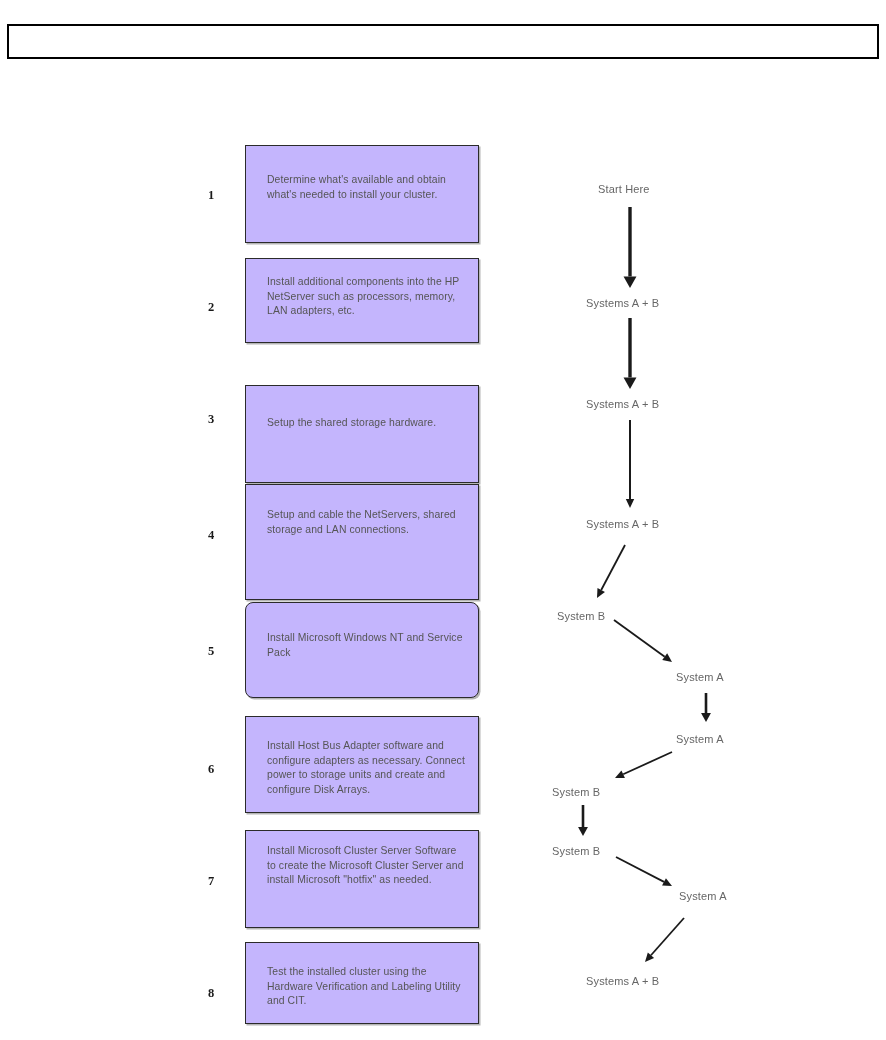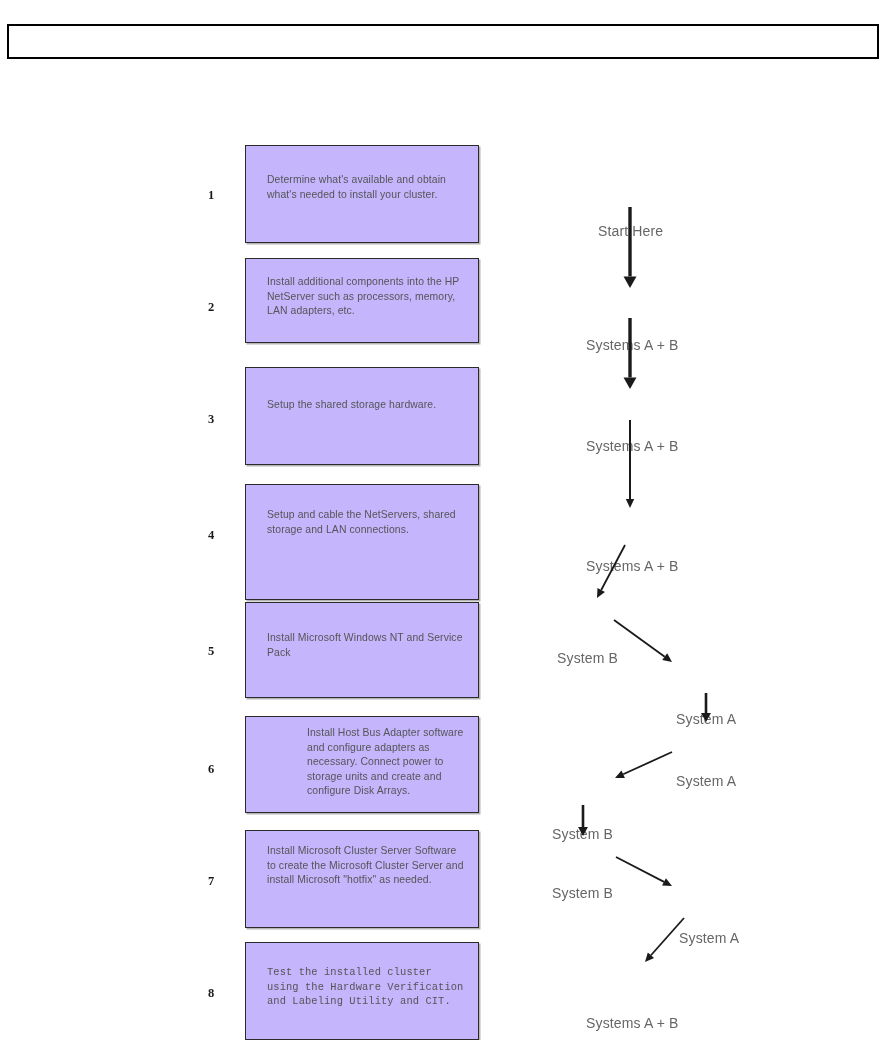--- a/index.html
+++ b/index.html
@@ -71,25 +71,24 @@
     right: 10px;
     font-size: 10.4px;
     line-height: 14.6px;
     color: #555555;
     letter-spacing: 0.1px;
   }
 
   
   .flow-label {
     position: absolute;
-    font-size: 14px;
+    font-size: 11px;
     color: #666666;
     white-space: nowrap;
     letter-spacing: 0.15px;
-    margin-top: 40px;
   }
 
   
   #arrows {
     position: absolute;
     left: 0;
     top: 0;
     width: 886px;
     height: 1040px;
     pointer-events: none;
@@ -112,51 +111,51 @@
         </div>
       </div>
       <div class="step">
         <div class="step-num" style="left: 200px; top: 300px;">2</div>
         <div class="step-box" style="top: 258px; height: 85px;">
           <div class="step-text" style="top: 16px;">Install additional components into the HP NetServer such as processors, memory, LAN adapters, etc.</div>
         </div>
       </div>
       <div class="step">
         <div class="step-num" style="left: 200px; top: 412px;">3</div>
-        <div class="step-box" style="top: 367px; height: 98px;">
+        <div class="step-box" style="top: 385px; height: 98px;">
           <div class="step-text" style="top: 30px;">Setup the shared storage hardware.</div>
         </div>
       </div>
       <div class="step">
         <div class="step-num" style="left: 200px; top: 528px;">4</div>
         <div class="step-box" style="top: 484px; height: 116px;">
           <div class="step-text" style="top: 23px;">Setup and cable the NetServers, shared storage and LAN connections.</div>
         </div>
       </div>
       <div class="step">
         <div class="step-num" style="left: 200px; top: 644px;">5</div>
-        <div class="step-box" style="top: 602px; height: 96px;">
+        <div class="step-box" style="top: 602px; height: 96px; border-radius: 8px;">
           <div class="step-text" style="top: 28px;">Install Microsoft Windows NT and Service Pack</div>
         </div>
       </div>
       <div class="step">
         <div class="step-num" style="left: 200px; top: 762px;">6</div>
         <div class="step-box" style="top: 716px; height: 97px;">
-          <div class="step-text" style="top: 9px; margin-left: 40px;">Install Host Bus Adapter software and configure adapters as necessary. Connect power to storage units and create and configure Disk Arrays.</div>
+          <div class="step-text" style="top: 22px;">Install Host Bus Adapter software and configure adapters as necessary. Connect power to storage units and create and configure Disk Arrays.</div>
         </div>
       </div>
       <div class="step">
         <div class="step-num" style="left: 200px; top: 874px;">7</div>
         <div class="step-box" style="top: 830px; height: 98px; padding-left: 8px;">
           <div class="step-text" style="top: 13px;">Install Microsoft Cluster Server Software to create the Microsoft Cluster Server and install Microsoft "hotfix" as needed.</div>
         </div>
       </div>
       <div class="step">
         <div class="step-num" style="left: 200px; top: 986px;">8</div>
-        <div class="step-box" style="top: 942px; height: 98px; font-family: Liberation Mono, monospace;">
+        <div class="step-box" style="top: 942px; height: 82px;">
           <div class="step-text" style="top: 22px;">Test the installed cluster using the Hardware Verification and Labeling Utility and CIT.</div>
         </div>
       </div>
     </div>
 
   <div id="flow-container">
       <div class="flow-label" style="left: 598px; top: 183px;">Start Here</div>
       <div class="flow-label" style="left: 586px; top: 297px;">Systems A + B</div>
       <div class="flow-label" style="left: 586px; top: 398px;">Systems A + B</div>
       <div class="flow-label" style="left: 586px; top: 518px;">Systems A + B</div>

